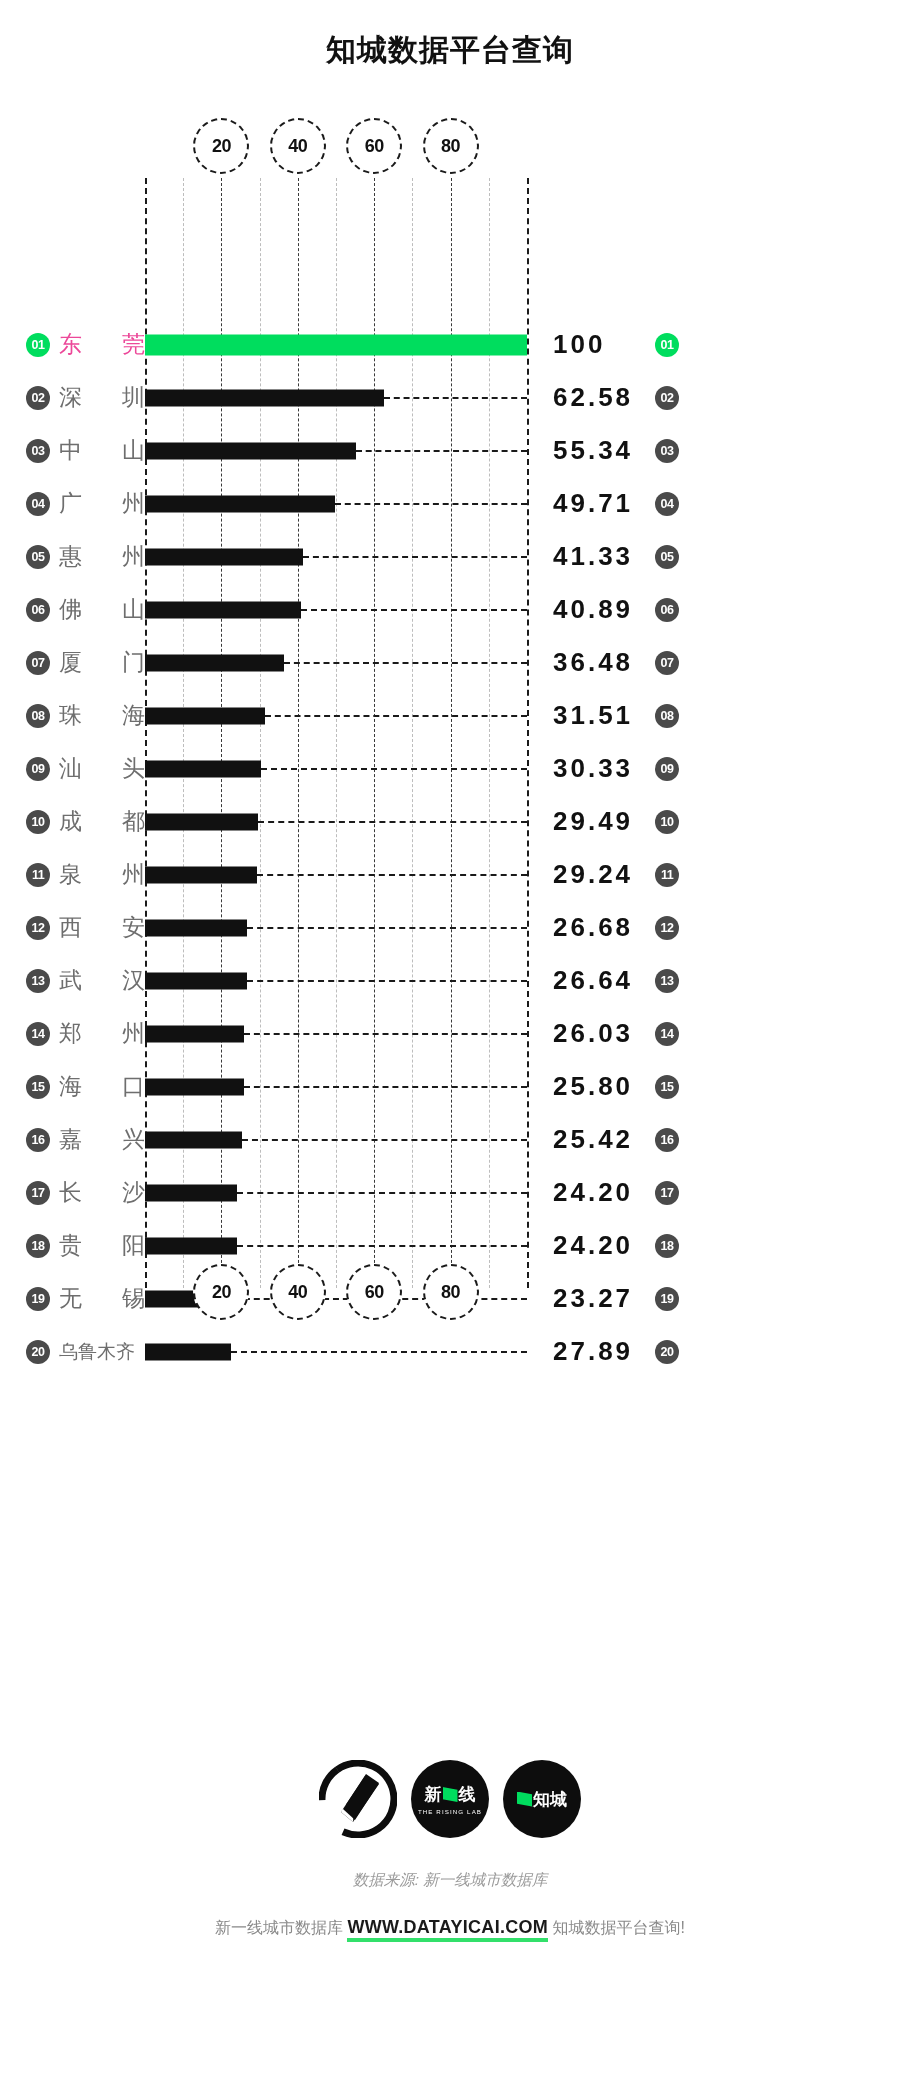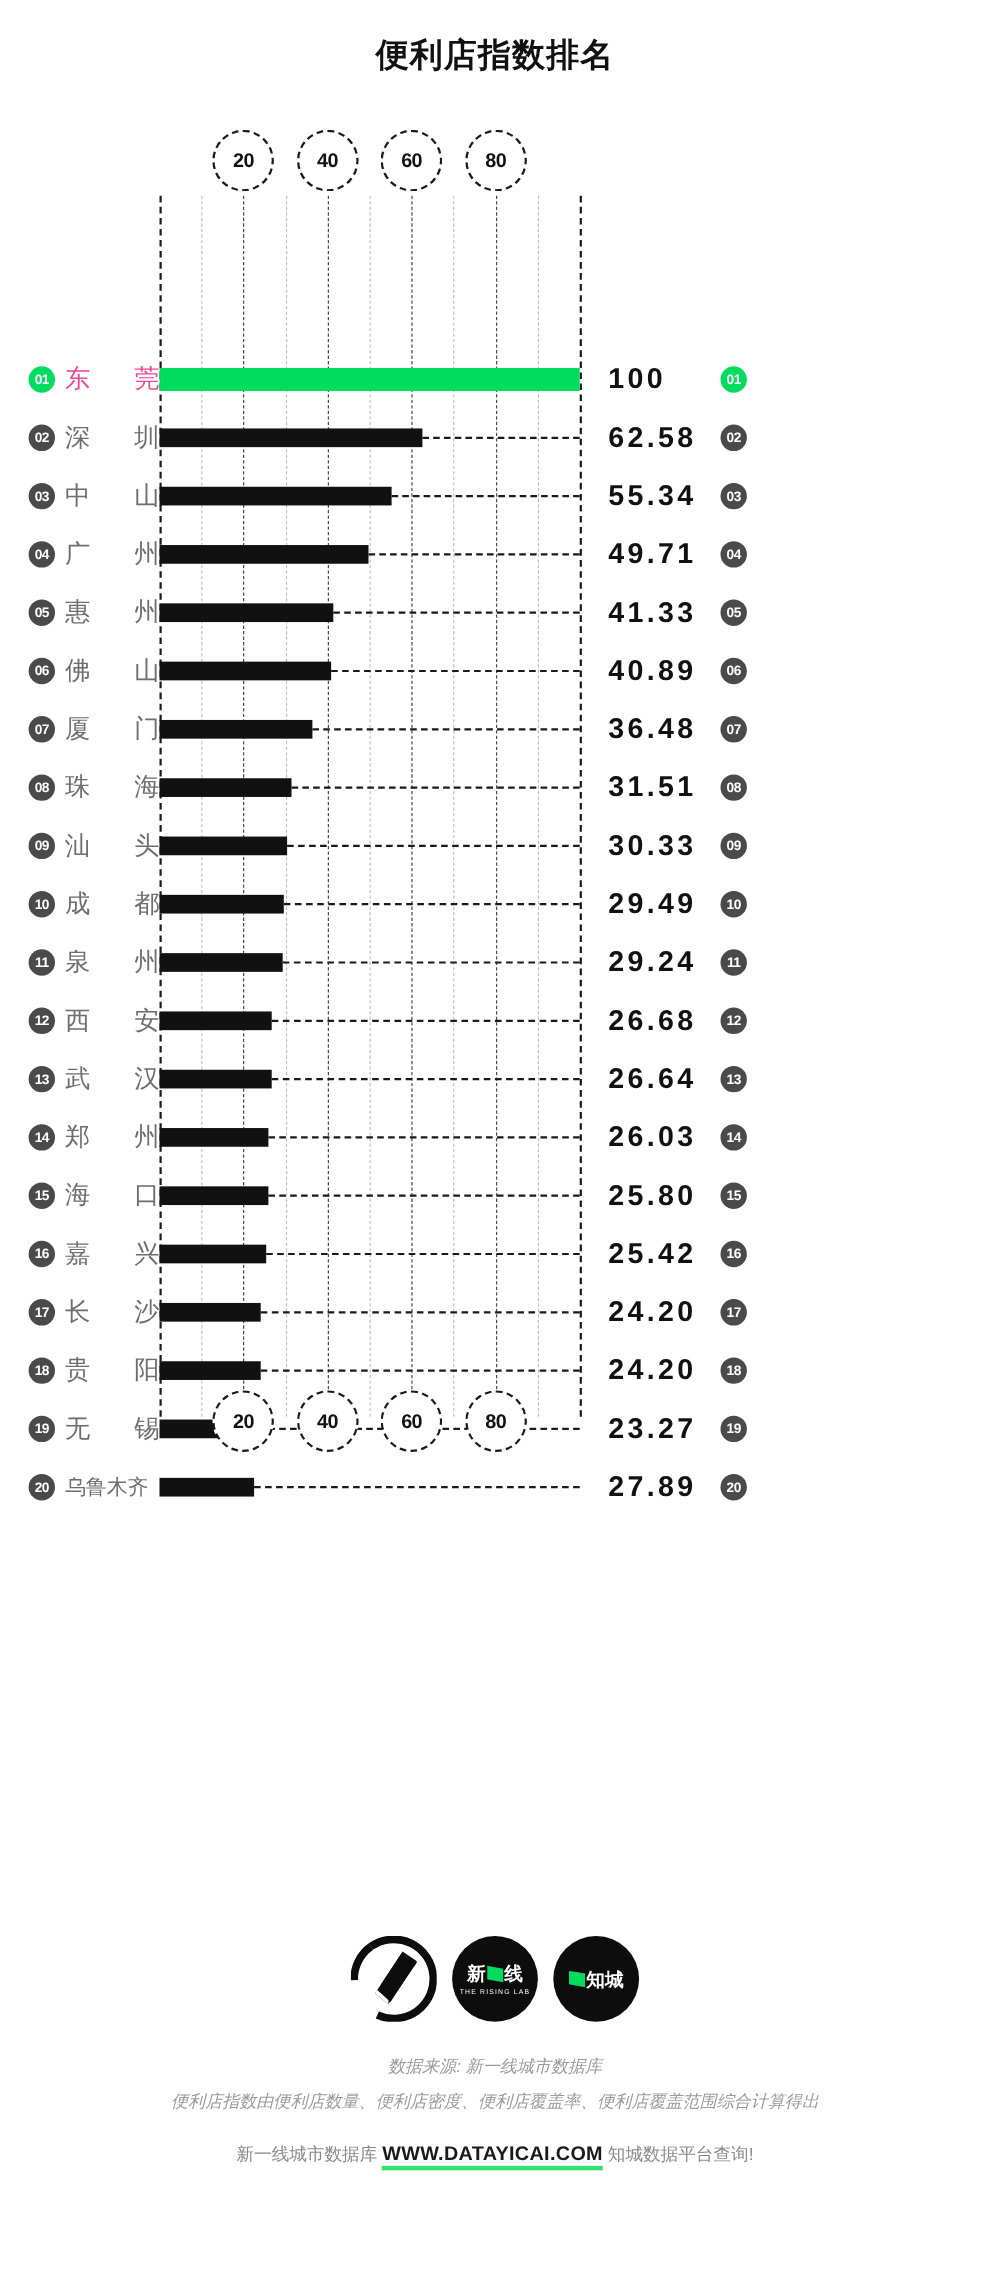--- a/index.html
+++ b/index.html
@@ -192,21 +192,21 @@
     letter-spacing: 0.3px;
     border-bottom: 4px solid #33e06b;
     padding-bottom: 1px;
   }
 </style>
 </head>
 <body>
 
 <div class="page">
 
-  <div class="title">便利店指数排名</div>
+  <div class="title">知城数据平台查询</div>
 
 
   <div class="chart">
     <div class="ticks-row top" id="ticks-top">
         <div class="tick-bubble" style="left: 76.4px;">20</div>
         <div class="tick-bubble" style="left: 152.8px;">40</div>
         <div class="tick-bubble" style="left: 229.2px;">60</div>
         <div class="tick-bubble" style="left: 305.6px;">80</div>
       </div>
 
@@ -539,21 +539,20 @@
 
       <div class="logo dark">
         <div class="logo-line1">
           <span class="flagmark"></span>
           <span>知城</span>
         </div>
       </div>
     </div>
 
     <div class="footnote">数据来源: 新一线城市数据库</div>
-    <div class="footnote">便利店指数由便利店数量、便利店密度、便利店覆盖率、便利店覆盖范围综合计算得出</div>
 
     <div class="footlink-row">
       <span>新一线城市数据库</span>
       <span class="weblink">WWW.DATAYICAI.COM</span>
       <span>知城数据平台查询!</span>
     </div>
   </div>
 
 </div>
 

